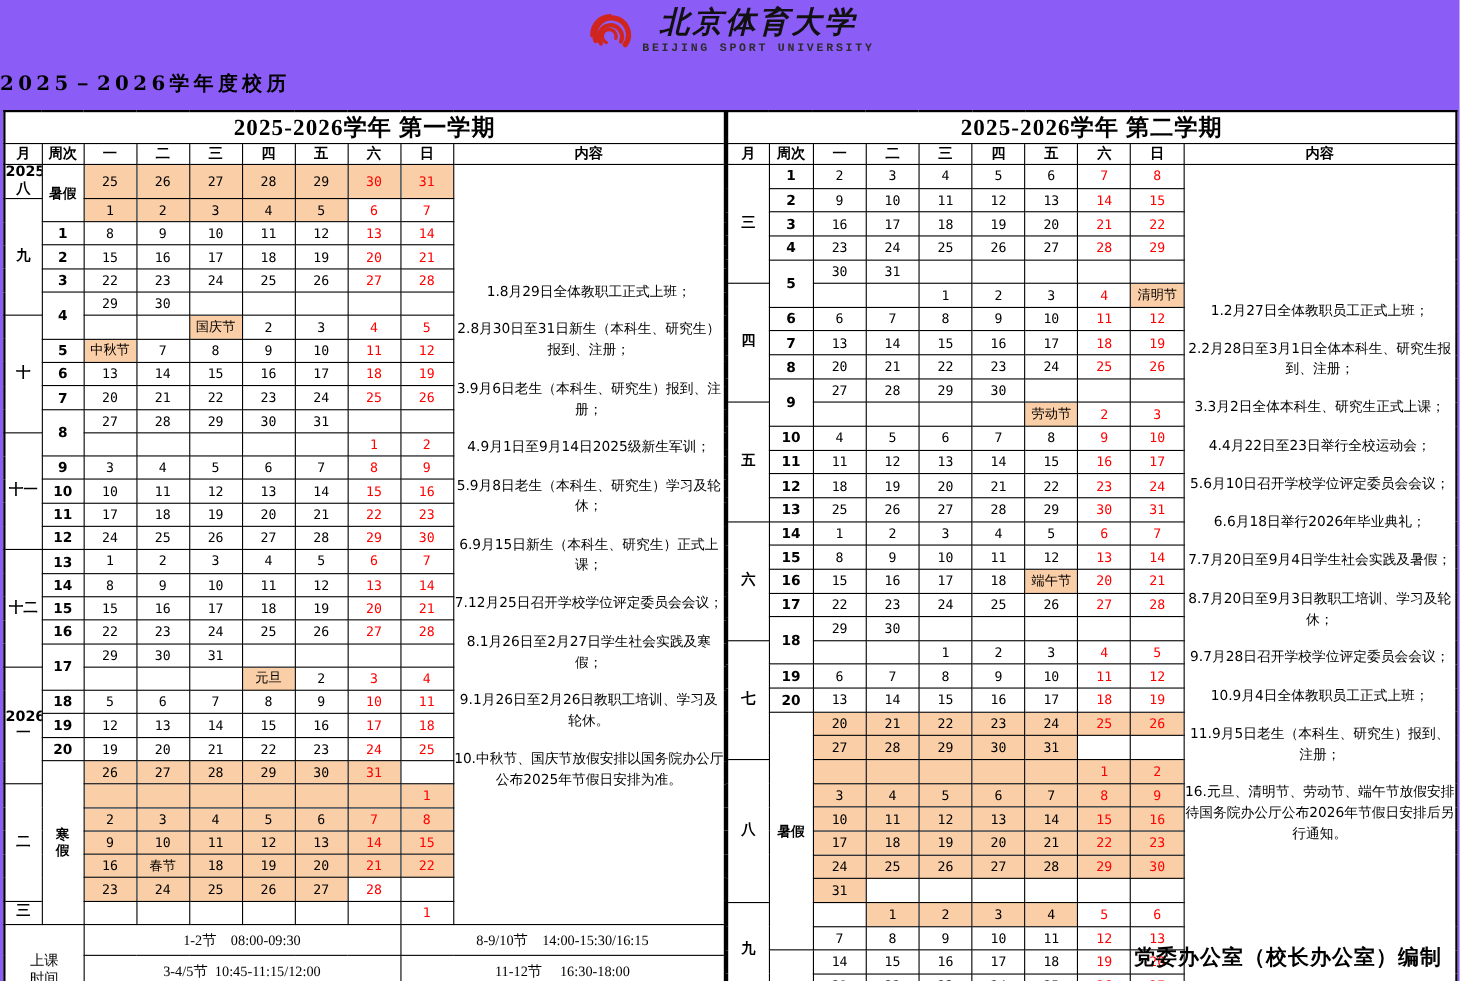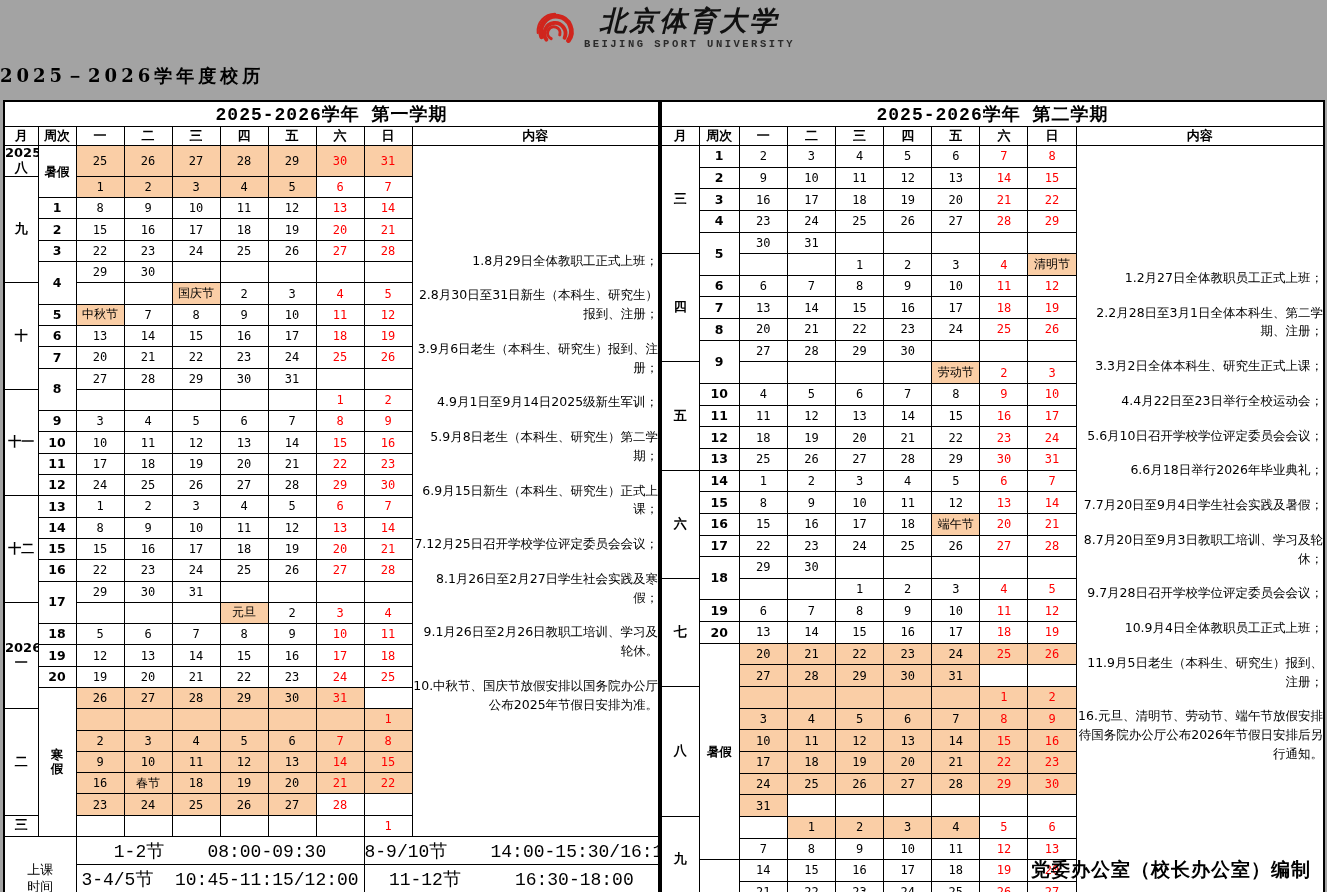--- a/index.html
+++ b/index.html
@@ -1,16 +1,16 @@
 <!DOCTYPE html>
 <html style="--hl: #FACEA6; --holiday-red: #FF0000;"><head>
 <meta charset="utf-8">
 <style>
   html,body{margin:0;padding:0;background:#fff;}
-  #page{position:relative;width:1327px;height:892px;background:#a3a3a3;
+  #page{position:relative;width:1327px;height:892px;background:#8b5cf6;
         font-family:"DejaVu Sans",sans-serif;color:#000;overflow:hidden;}
 
   
   #brand{position:absolute;top:6px;left:0;width:100%;display:flex;
          justify-content:center;align-items:flex-start;gap:6px;}
   #swirl{width:46px;height:46px;margin-top:2px;}
   #brand-text{display:flex;flex-direction:column;align-items:center;}
   #uni-cn{font-family:"DejaVu Serif",serif;font-weight:bold;font-style:italic;
           font-size:27px;letter-spacing:3px;line-height:1.1;color:#111;}
   #uni-en{font-family:Liberation Mono, monospace;font-weight:bold;font-size:10.5px;
@@ -19,36 +19,36 @@
           font-family:"DejaVu Serif",serif;font-weight:bold;font-size:18px;
           letter-spacing:4px;color:#000;}
 
   
   table.cal{border-collapse:collapse;table-layout:fixed;position:absolute;
             border:2px solid #000;background:#fff;}
   #sem1{left:3px;top:100px;width:654px;}
   #sem2{left:660px;top:100px;width:665px;}
   table.cal td,table.cal th{border:1px solid #000;padding:0;text-align:center;
             vertical-align:middle;overflow:hidden;}
-  td.title-cell{font-weight:bold;font-size:18px;height:18px;letter-spacing:1px;
-            font-family:Liberation Mono, monospace;}
+  td.title-cell{font-weight:bold;font-size:21px;height:18px;letter-spacing:1px;
+            font-family:Liberation Serif, serif;}
   th.colhead{font-weight:bold;font-size:13px;height:18px;}
   #sem1 tr.body>td{height:20.3px;}
   #sem2 tr.body>td{height:20.65px;}
   td.month-cell{font-size:13px;font-weight:bold;white-space:pre-line;line-height:1.15;}
   td.week-cell{font-size:12.5px;font-weight:bold;white-space:pre-line;line-height:1.1;}
   td.day-cell{font-size:12px;font-family:"DejaVu Sans Mono",monospace;}
   td.day-cell.hl{background:var(--hl,#FACEA6);}
   td.day-cell.red{color:var(--holiday-red,#FF0000);}
   td.notes-cell{vertical-align:top;text-align:left;padding:10px 5px 4px 5px;}
-  td.notes-cell p{margin:0 0 16px 0;font-size:12.5px;line-height:1.5;text-align:right;}
+  td.notes-cell p{margin:0 0 16px 0;font-size:12.5px;line-height:1.5;}
   
   td.sched-label{font-size:13px;white-space:pre-line;line-height:1.25;height:27px;}
-  td.sched-cell{font-size:18px;text-align:left;padding-left:5px;height:27px;
-            font-family:Liberation Mono, monospace;white-space:pre;}
+  td.sched-cell{font-size:13px;text-align:left;padding-left:5px;height:27px;
+            font-family:Liberation Serif, serif;white-space:pre;}
 
   #credit{position:absolute;top:857px;right:16px;font-size:19px;font-weight:bold;
           letter-spacing:1px;}
 </style>
 </head>
 <body>
 
 <div id="page">
 
   <div id="brand">
@@ -106,21 +106,21 @@
           <td class="day-cell hl">27</td>
           <td class="day-cell hl">28</td>
           <td class="day-cell hl">29</td>
           <td class="day-cell hl red">30</td>
           <td class="day-cell hl red">31</td>
           <td class="notes-cell" rowspan="32">
             <p>1.8月29日全体教职工正式上班；</p>
             <p>2.8月30日至31日新生（本科生、研究生）报到、注册；</p>
             <p>3.9月6日老生（本科生、研究生）报到、注册；</p>
             <p>4.9月1日至9月14日2025级新生军训；</p>
-            <p>5.9月8日老生（本科生、研究生）第二学期；</p>
+            <p>5.9月8日老生（本科生、研究生）学习及轮休；</p>
             <p>6.9月15日新生（本科生、研究生）正式上课；</p>
             <p>7.12月25日召开学校学位评定委员会会议；</p>
             <p>8.1月26日至2月27日学生社会实践及寒假；</p>
             <p>9.1月26日至2月26日教职工培训、学习及轮休。</p>
             <p>10.中秋节、国庆节放假安排以国务院办公厅公布2025年节假日安排为准。</p>
           </td>
         </tr>
         <tr class="body">
           <td class="month-cell" rowspan="5">九</td>
           <td class="day-cell hl">1</td>
@@ -481,21 +481,21 @@
           <td class="week-cell" rowspan="1">1</td>
           <td class="day-cell">2</td>
           <td class="day-cell">3</td>
           <td class="day-cell">4</td>
           <td class="day-cell">5</td>
           <td class="day-cell">6</td>
           <td class="day-cell red">7</td>
           <td class="day-cell red">8</td>
           <td class="notes-cell" rowspan="35">
             <p>1.2月27日全体教职员工正式上班；</p>
-            <p>2.2月28日至3月1日全体本科生、第二学期、注册；</p>
+            <p>2.2月28日至3月1日全体本科生、研究生报到、注册；</p>
             <p>3.3月2日全体本科生、研究生正式上课；</p>
             <p>4.4月22日至23日举行全校运动会；</p>
             <p>5.6月10日召开学校学位评定委员会会议；</p>
             <p>6.6月18日举行2026年毕业典礼；</p>
             <p>7.7月20日至9月4日学生社会实践及暑假；</p>
             <p>8.7月20日至9月3日教职工培训、学习及轮休；</p>
             <p>9.7月28日召开学校学位评定委员会会议；</p>
             <p>10.9月4日全体教职员工正式上班；</p>
             <p>11.9月5日老生（本科生、研究生）报到、注册；</p>
             <p>16.元旦、清明节、劳动节、端午节放假安排待国务院办公厅公布2026年节假日安排后另行通知。</p>

